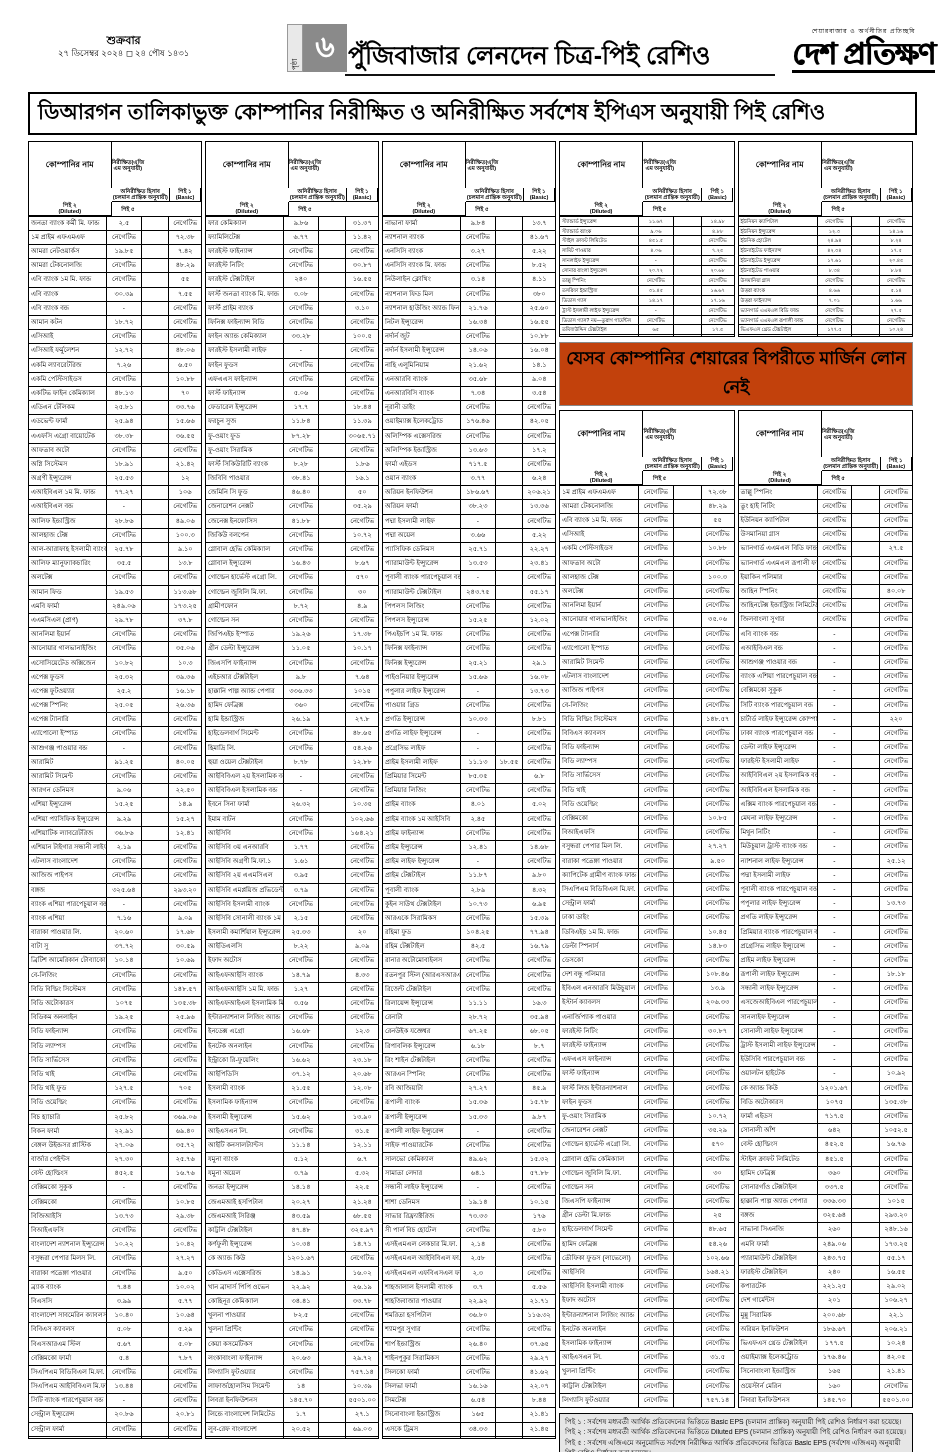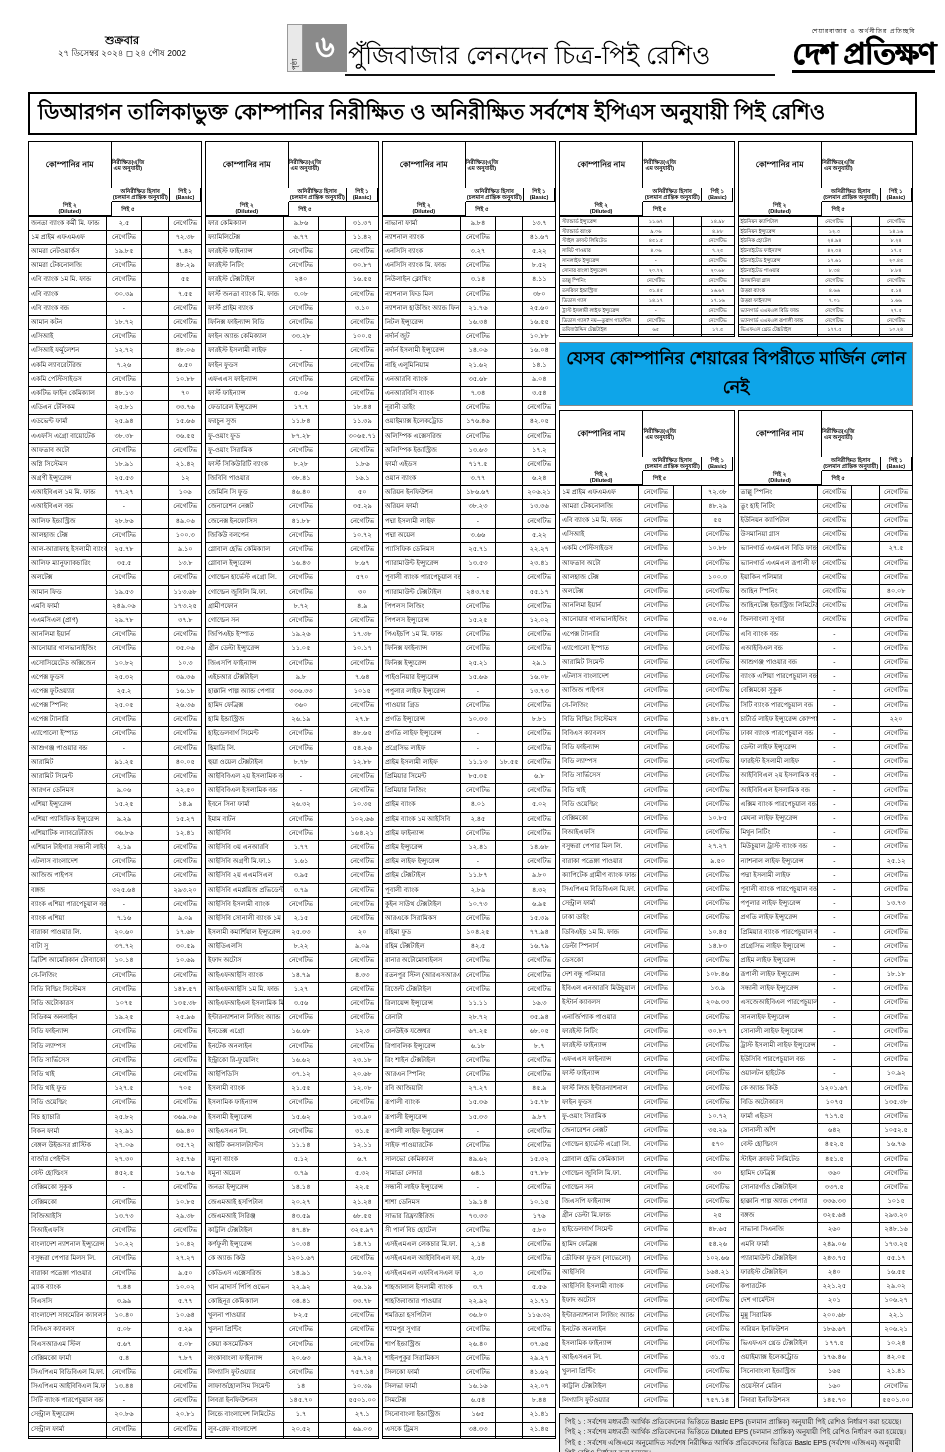--- a/index.html
+++ b/index.html
@@ -8,21 +8,21 @@
   
   .masthead{position:relative;height:88px;}
   .date-block{position:absolute;left:58px;top:34px;text-align:center;line-height:1.25;}
   .date-weekday{font-size:11px;font-weight:bold;}
   .date-line{font-size:8.5px;}
   .page-box{position:absolute;left:287px;top:24px;display:flex;align-items:stretch;height:48px;}
   .page-label{writing-mode:vertical-rl;transform:rotate(180deg);font-size:7px;background:#e9e9e9;
               border:1px solid #999;padding:1px;display:flex;align-items:center;}
   .page-num{width:44px;background:#8a8a8a;color:#fff;font-size:30px;font-weight:bold;
             display:flex;align-items:center;justify-content:center;}
-  .main-title{position:absolute;left:348px;top:36px;font-size:25px;font-weight:normal;letter-spacing:0;}
+  .main-title{position:absolute;left:348px;top:36px;font-size:25px;font-weight:bold;letter-spacing:0;}
   .title-rule{position:absolute;left:345px;top:74px;width:430px;height:2px;background:#111;}
   .logo-block{position:absolute;right:10px;top:26px;text-align:center;margin-left:24px;}
   .logo-tagline{font-size:6px;letter-spacing:1px;}
   .logo-text{font-size:30px;font-weight:900;letter-spacing:-1px;
              text-shadow:1px 0 #000;border-bottom:3px solid #000;line-height:1.1;}
   
   .banner{margin:4px 28px 6px 28px;border:2px solid #000;padding:2px 8px;
           font-size:21px;font-weight:bold;}
   
   .content{margin:0 28px;display:flex;gap:3px;}
@@ -47,34 +47,34 @@
   .td:nth-child(1){width:48%;text-align:left;}
   .td:nth-child(2){width:19%;text-align:center;}
   .td:nth-child(3){width:15%;text-align:center;}
   .td:nth-child(4){width:18%;text-align:center;border-right:none;}
   
   .small .tr{height:8.9px;font-size:5px;line-height:8.4px;}
   
   .right-wrap{width:354px;flex:0 0 auto;display:flex;flex-direction:column;}
   .right-top{display:flex;gap:3px;height:196px;}
   .right-top .tbl{width:174px;}
-  .margin-banner{margin:5px 0 4px 0;background:#0ea5e9;border:1px solid #888;
+  .margin-banner{margin:5px 0 4px 0;background:#c2410c;border:1px solid #888;
                  font-size:17.5px;font-weight:bold;text-align:center;padding:2px 0;}
   .margin-tables{display:flex;gap:3px;height:998px;}
   .margin-tables .tbl{width:174px;}
   .notes{margin-top:5px;border:1px solid #000;background:#e6e6e6;
          font-size:6.9px;line-height:1.5;padding:3px 5px;}
 </style>
 </head>
 <body>
 
 <div class="masthead">
   <div class="date-block">
     <div class="date-weekday">শুক্রবার</div>
-    <div class="date-line">২৭ ডিসেম্বর ২০২৪ ◻ ২৪ পৌষ 2002</div>
+    <div class="date-line">২৭ ডিসেম্বর ২০২৪ ◻ ২৪ পৌষ ১৪৩১</div>
   </div>
   <div class="page-box">
     <div class="page-label">পৃষ্ঠা</div>
     <div class="page-num">৬</div>
   </div>
   <div class="main-title">পুঁজিবাজার লেনদেন চিত্র-পিই রেশিও</div>
   <div class="title-rule"></div>
   <div class="logo-block">
     <div class="logo-tagline">শেয়ারবাজার ও অর্থনীতির প্রতিচ্ছবি</div>
     <div class="logo-text">দেশ প্রতিক্ষণ</div>

